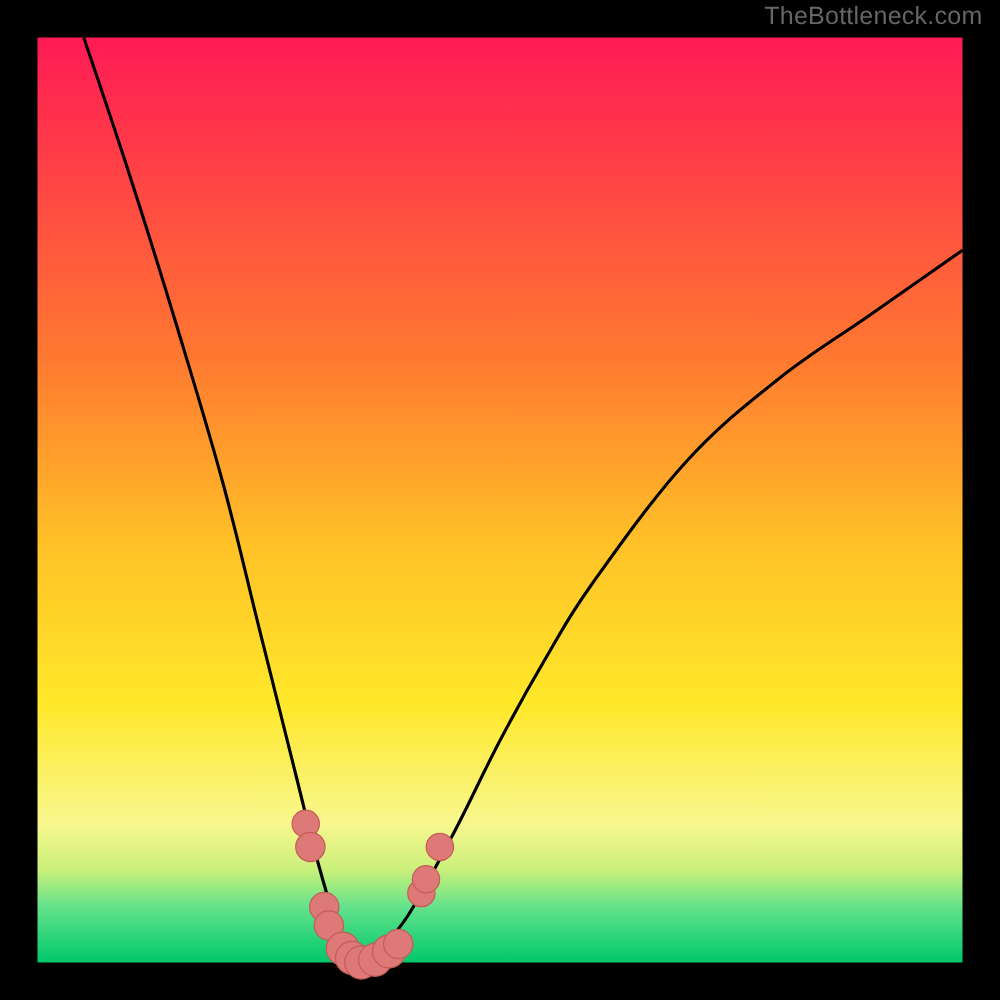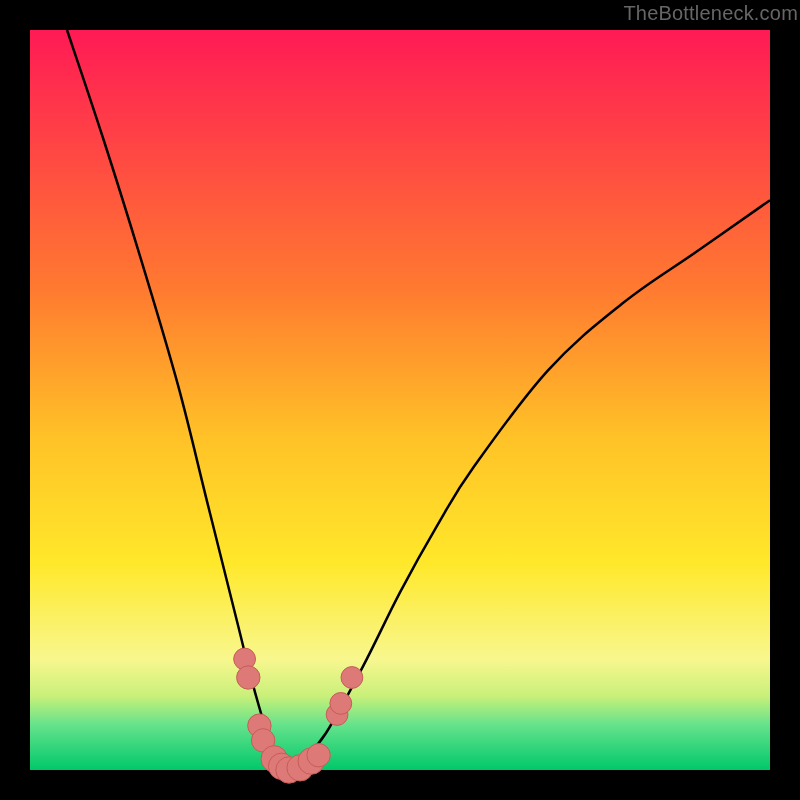--- a/index.html
+++ b/index.html
@@ -9,21 +9,21 @@
     font-family: Arial, Helvetica, sans-serif;
   }
   .stage {
     width: 800px;
     height: 800px;
     position: relative;
   }
   .watermark {
     position: absolute;
     top: 2px;
-    right: 2px;
+    right: 14px;
     color: #666;
     font-size: 20px;
     font-weight: 500;
     z-index: 30;
     letter-spacing: 0.2px;
   }
   svg.chart {
     position: absolute;
     top: 0;
     left: 0;

